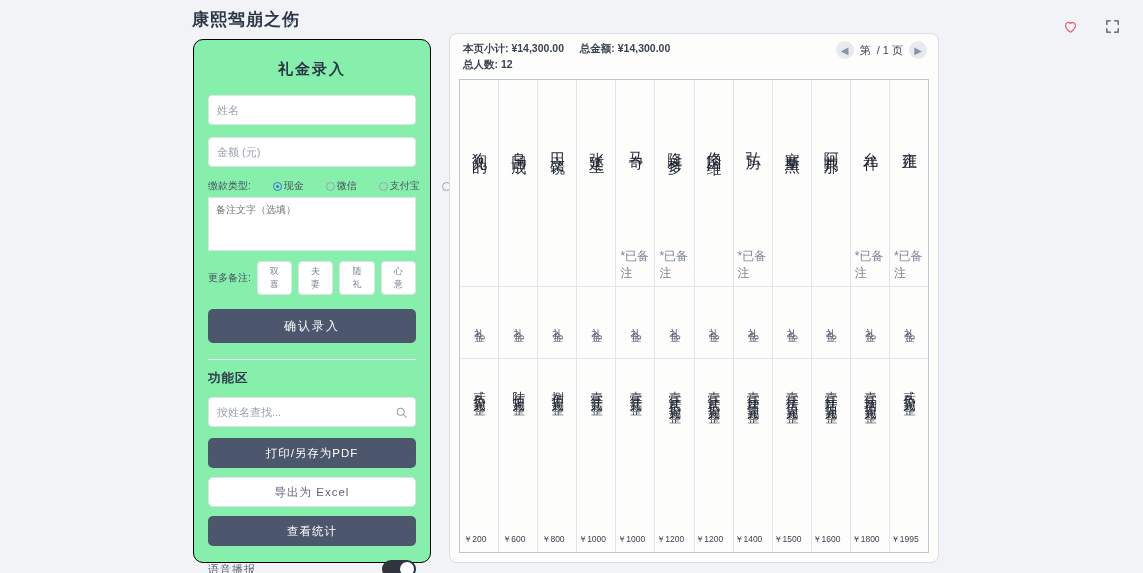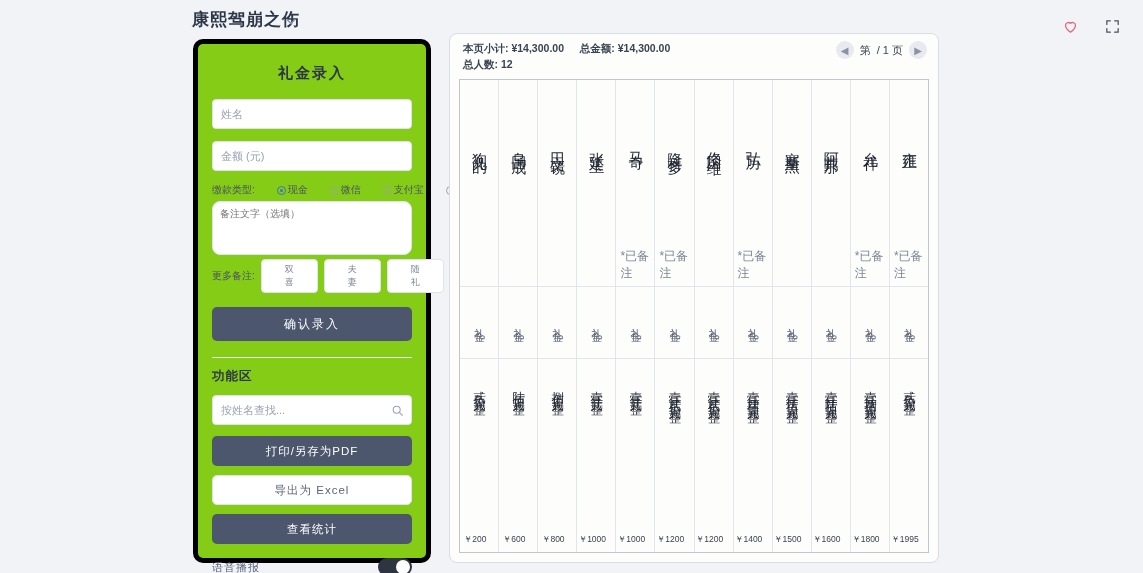--- a/index.html
+++ b/index.html
@@ -49,22 +49,22 @@
     cursor: pointer;
   }
   .heart-icon svg { width: 17px; height: 17px; }
   .expand-icon svg { width: 17px; height: 17px; }
 
   
   .left-card {
     position: absolute;
     left: 193px; top: 39px;
     width: 238px; height: 524px;
-    background: #84cc16;
-    border: 5px solid #000000;
+    background: #86efac;
+    border: 1px solid #000000;
     border-radius: 10px;
     padding: 14px 14px 0 14px;
   }
   .card-title {
     text-align: center;
     font-size: 15px;
     font-weight: bold;
     color: #2d3748;
     letter-spacing: 2px;
     margin: 6px 0 16px 0;
@@ -111,42 +111,42 @@
     width: 3px; height: 3px;
     border-radius: 50%;
     background: #3b6fd4;
   }
   .radio-item { display: inline-flex; align-items: center; margin-right: 4px; cursor: pointer; }
 
   .note-area {
     width: 100%;
     height: 54px;
     border: 1px solid #dfe3ea;
-    border-radius: 8px;
+    border-radius: 0;
     font-size: 10px;
     color: #9aa2b1;
     padding: 5px 7px;
     resize: none;
     outline: none;
     font-family: "Liberation Sans", sans-serif;
-    margin-bottom: 0;
+    margin-bottom: 6px;
   }
   .quick-row {
     display: flex;
     align-items: center;
     gap: 6px;
     margin-bottom: 14px;
   }
   .quick-label { font-size: 10px; color: #4a5263; white-space: nowrap; }
   .chip {
     border: 1px solid #dfe3ea;
     border-radius: 4px;
     font-size: 9px;
     color: #7b8496;
-    padding: 3px 23px;
+    padding: 3px 12px;
     background: #fff;
     cursor: pointer;
   }
   .btn-primary {
     width: 100%;
     height: 34px;
     background: #4c566c;
     color: #fff;
     border: none;
     border-radius: 5px;

